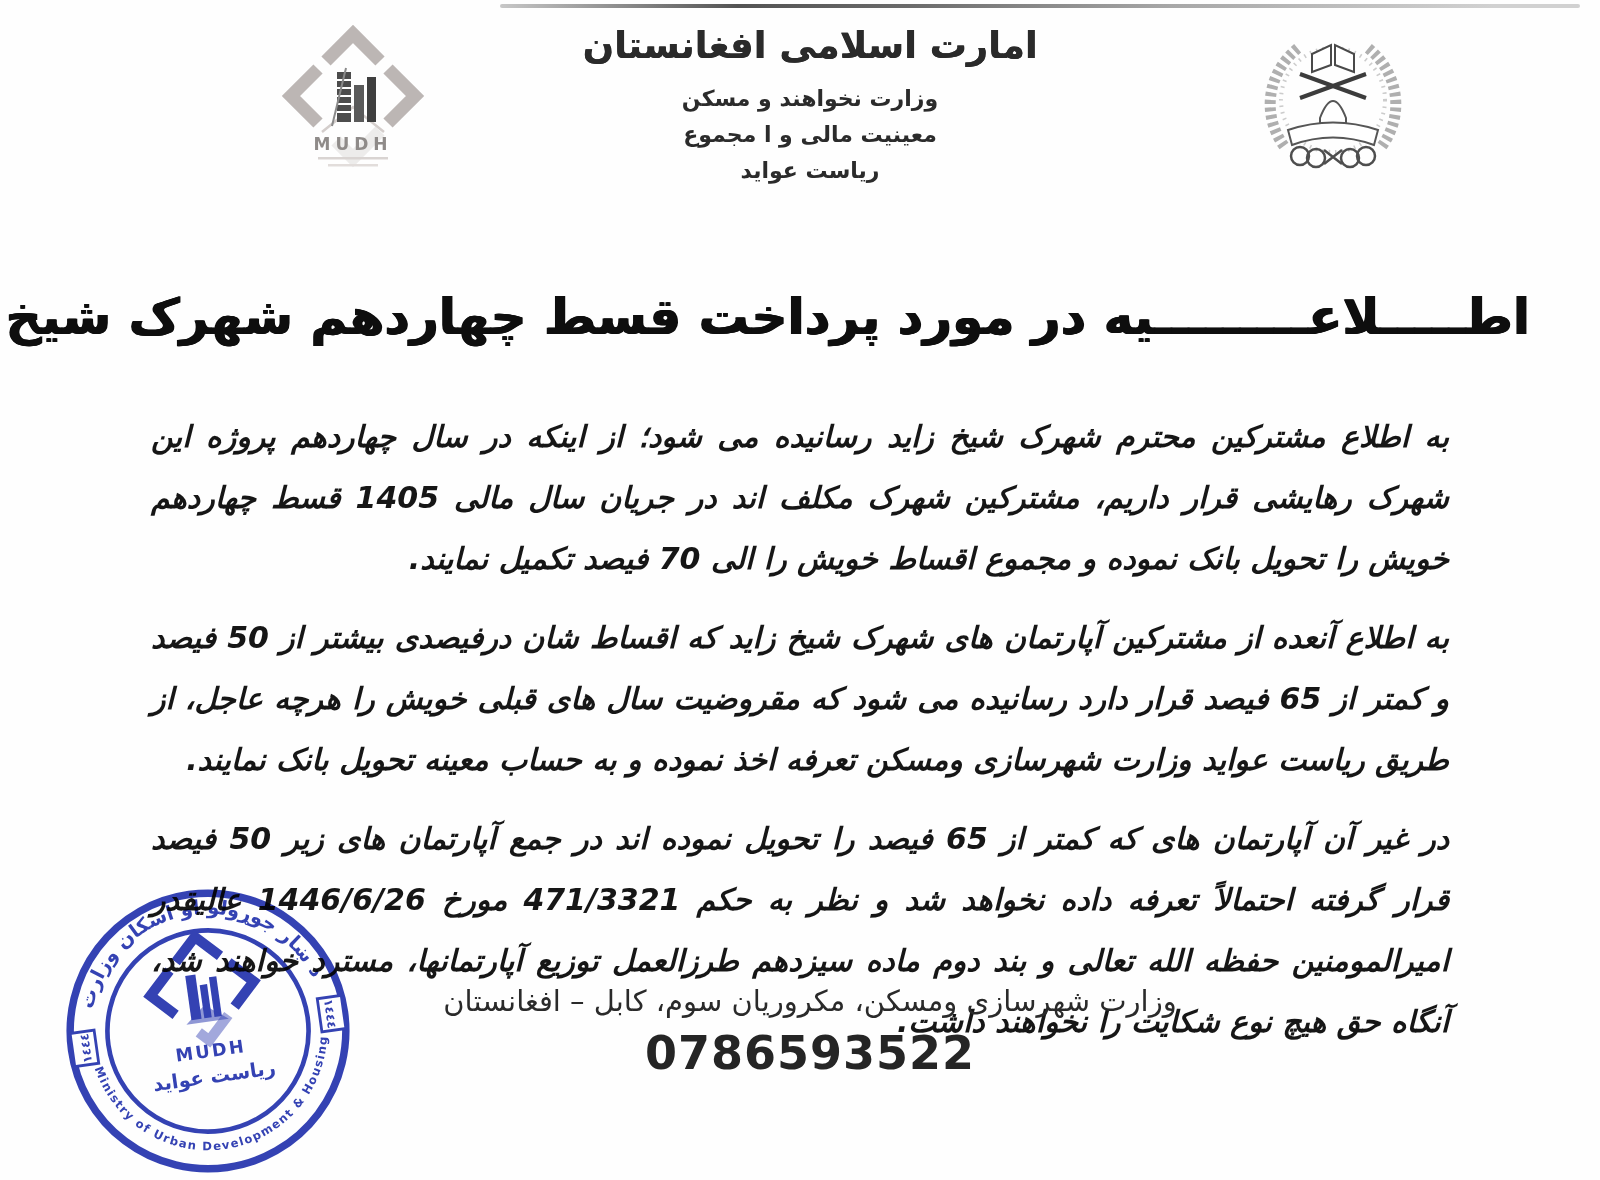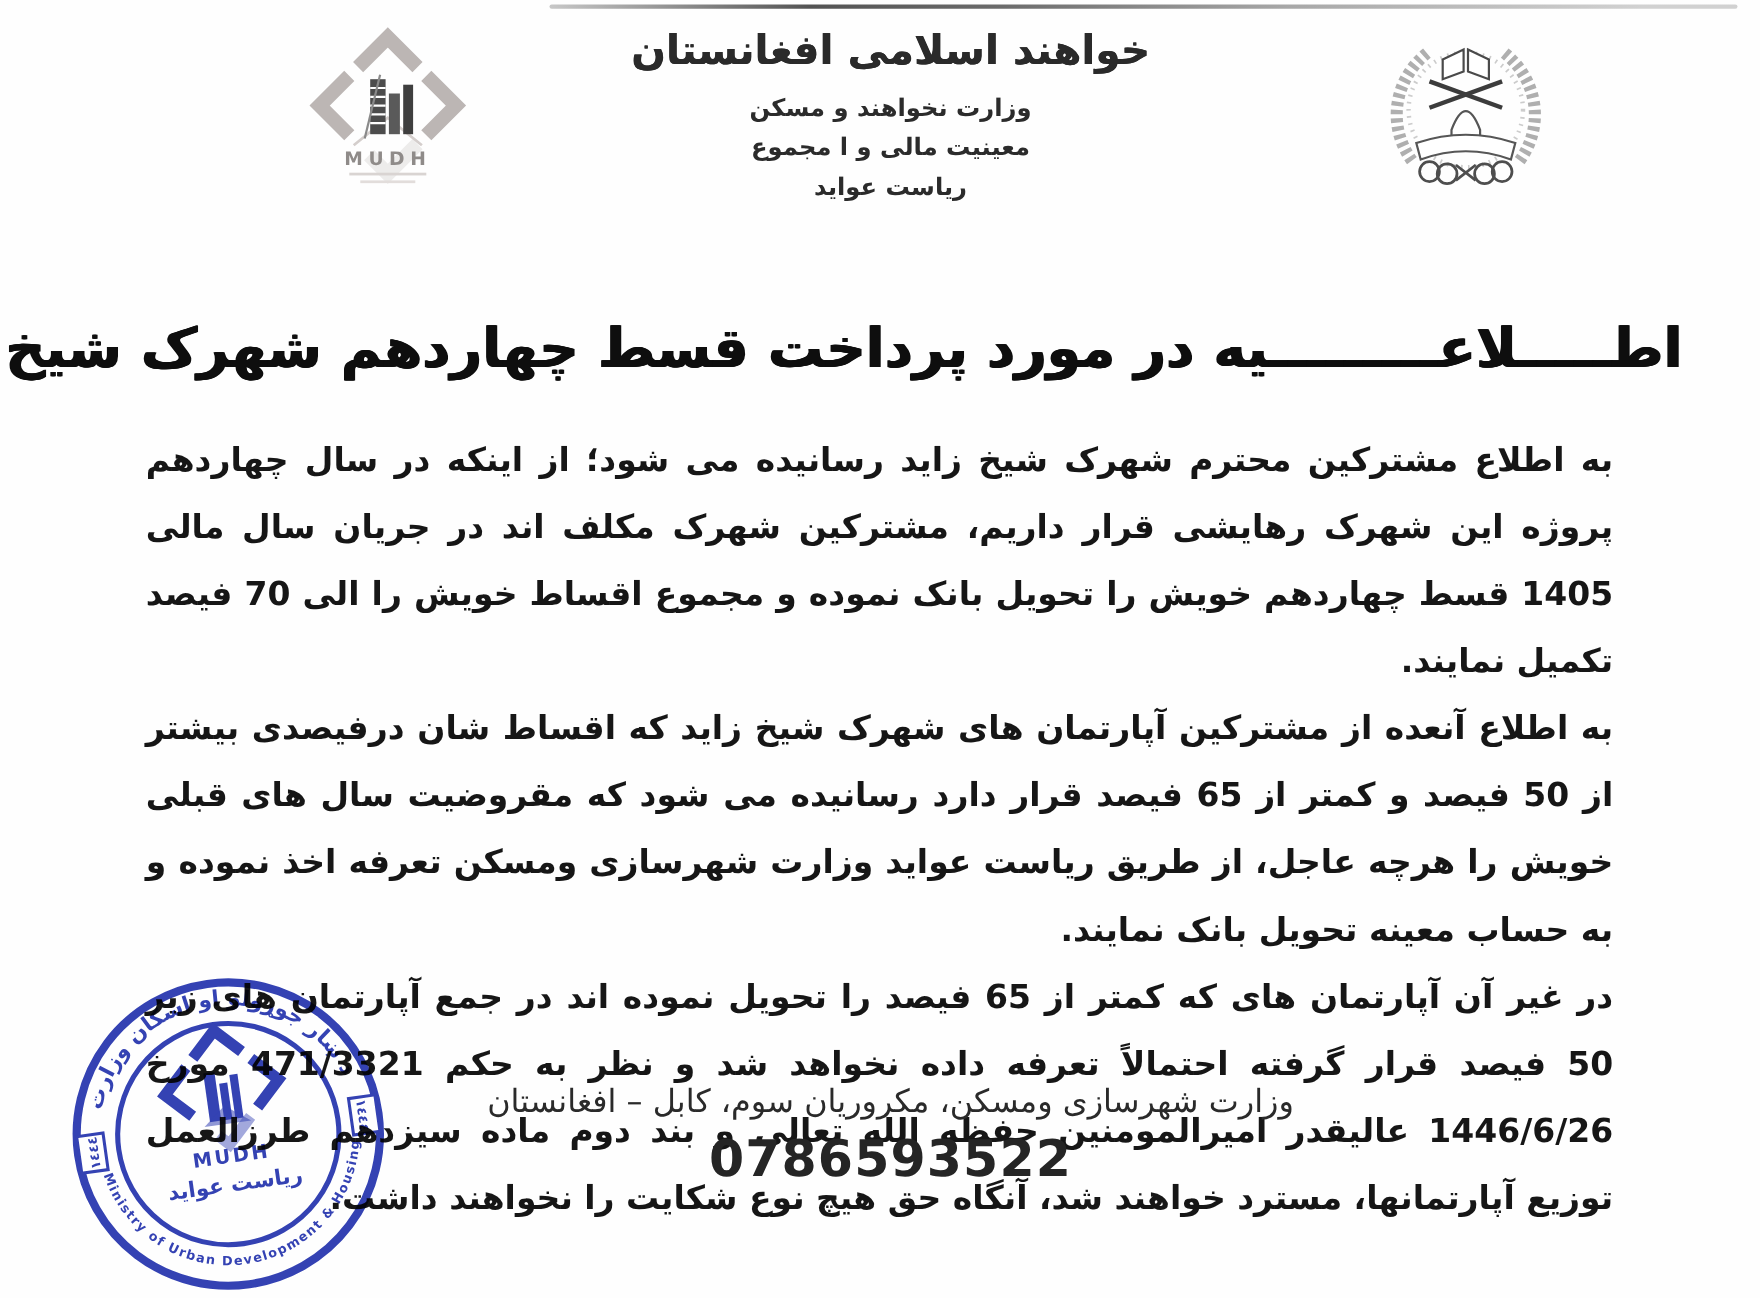--- a/index.html
+++ b/index.html
@@ -34,21 +34,21 @@
     position:absolute; top:288px; left:70px; width:1460px; text-align:center;
     font-size:50px; font-weight:bold; color:#0e0e0e; white-space:nowrap;
     text-shadow:0.7px 0 0 #0e0e0e, -0.7px 0 0 #0e0e0e;
   }
   
   .body-text {
     position:absolute; top:388px; right:133px; width:1334px;
     font-size:30px; font-weight:bold; line-height:61px;
     text-align:justify; color:#161616;
   }
-  .body-text p { margin:0; }
+  .body-text p { margin:18px;font-style:italic; }
   
   .stamp {
     position:absolute; top:882px; left:52px; width:312px; height:298px;
     mix-blend-mode:multiply; opacity:.96;
   }
   
   .footer { position:absolute; top:984px; left:440px; width:740px; text-align:center; }
   .footer .address { font-size:29px; color:#2a2a2a; letter-spacing:.5px; }
   .footer .phone {
     font-size:46px; font-weight:bold; color:#252525; margin-top:8px;
@@ -84,21 +84,21 @@
         <rect x="105" y="67" width="9" height="45" fill="#3f3f3f"></rect>
         <line x1="70" y1="116" x2="84" y2="58" stroke="#8a8a8a" stroke-width="2"></line>
       </g>
       <text x="91" y="140" text-anchor="middle" font-size="17" font-weight="bold" letter-spacing="5" fill="#8f8b89">MUDH</text>
       <rect x="56" y="147" width="70" height="2.5" fill="#d9d4d2"></rect>
       <rect x="66" y="154" width="50" height="2.5" fill="#e2dddb"></rect>
     </svg>
   </div>
 
   <div class="letterhead">
-    <div class="emirate">خواهند اسلامی افغانستان</div>
+    <div class="emirate">امارت اسلامی افغانستان</div>
     <div class="sub">وزارت نخواهند و مسکن</div>
     <div class="sub">معینیت مالی و ا مجموع</div>
     <div class="sub">ریاست عواید</div>
   </div>
 
   <div class="emblem">
     <svg viewBox="0 0 182 152" width="182" height="152">
       <g fill="none" stroke="#6e6e6e">
         <path d="M 42 128 C 20 98, 24 56, 56 30" stroke-width="11" stroke-dasharray="4 3.5" opacity=".55"></path>
         <path d="M 140 128 C 162 98, 158 56, 126 30" stroke-width="11" stroke-dasharray="4 3.5" opacity=".55"></path>

